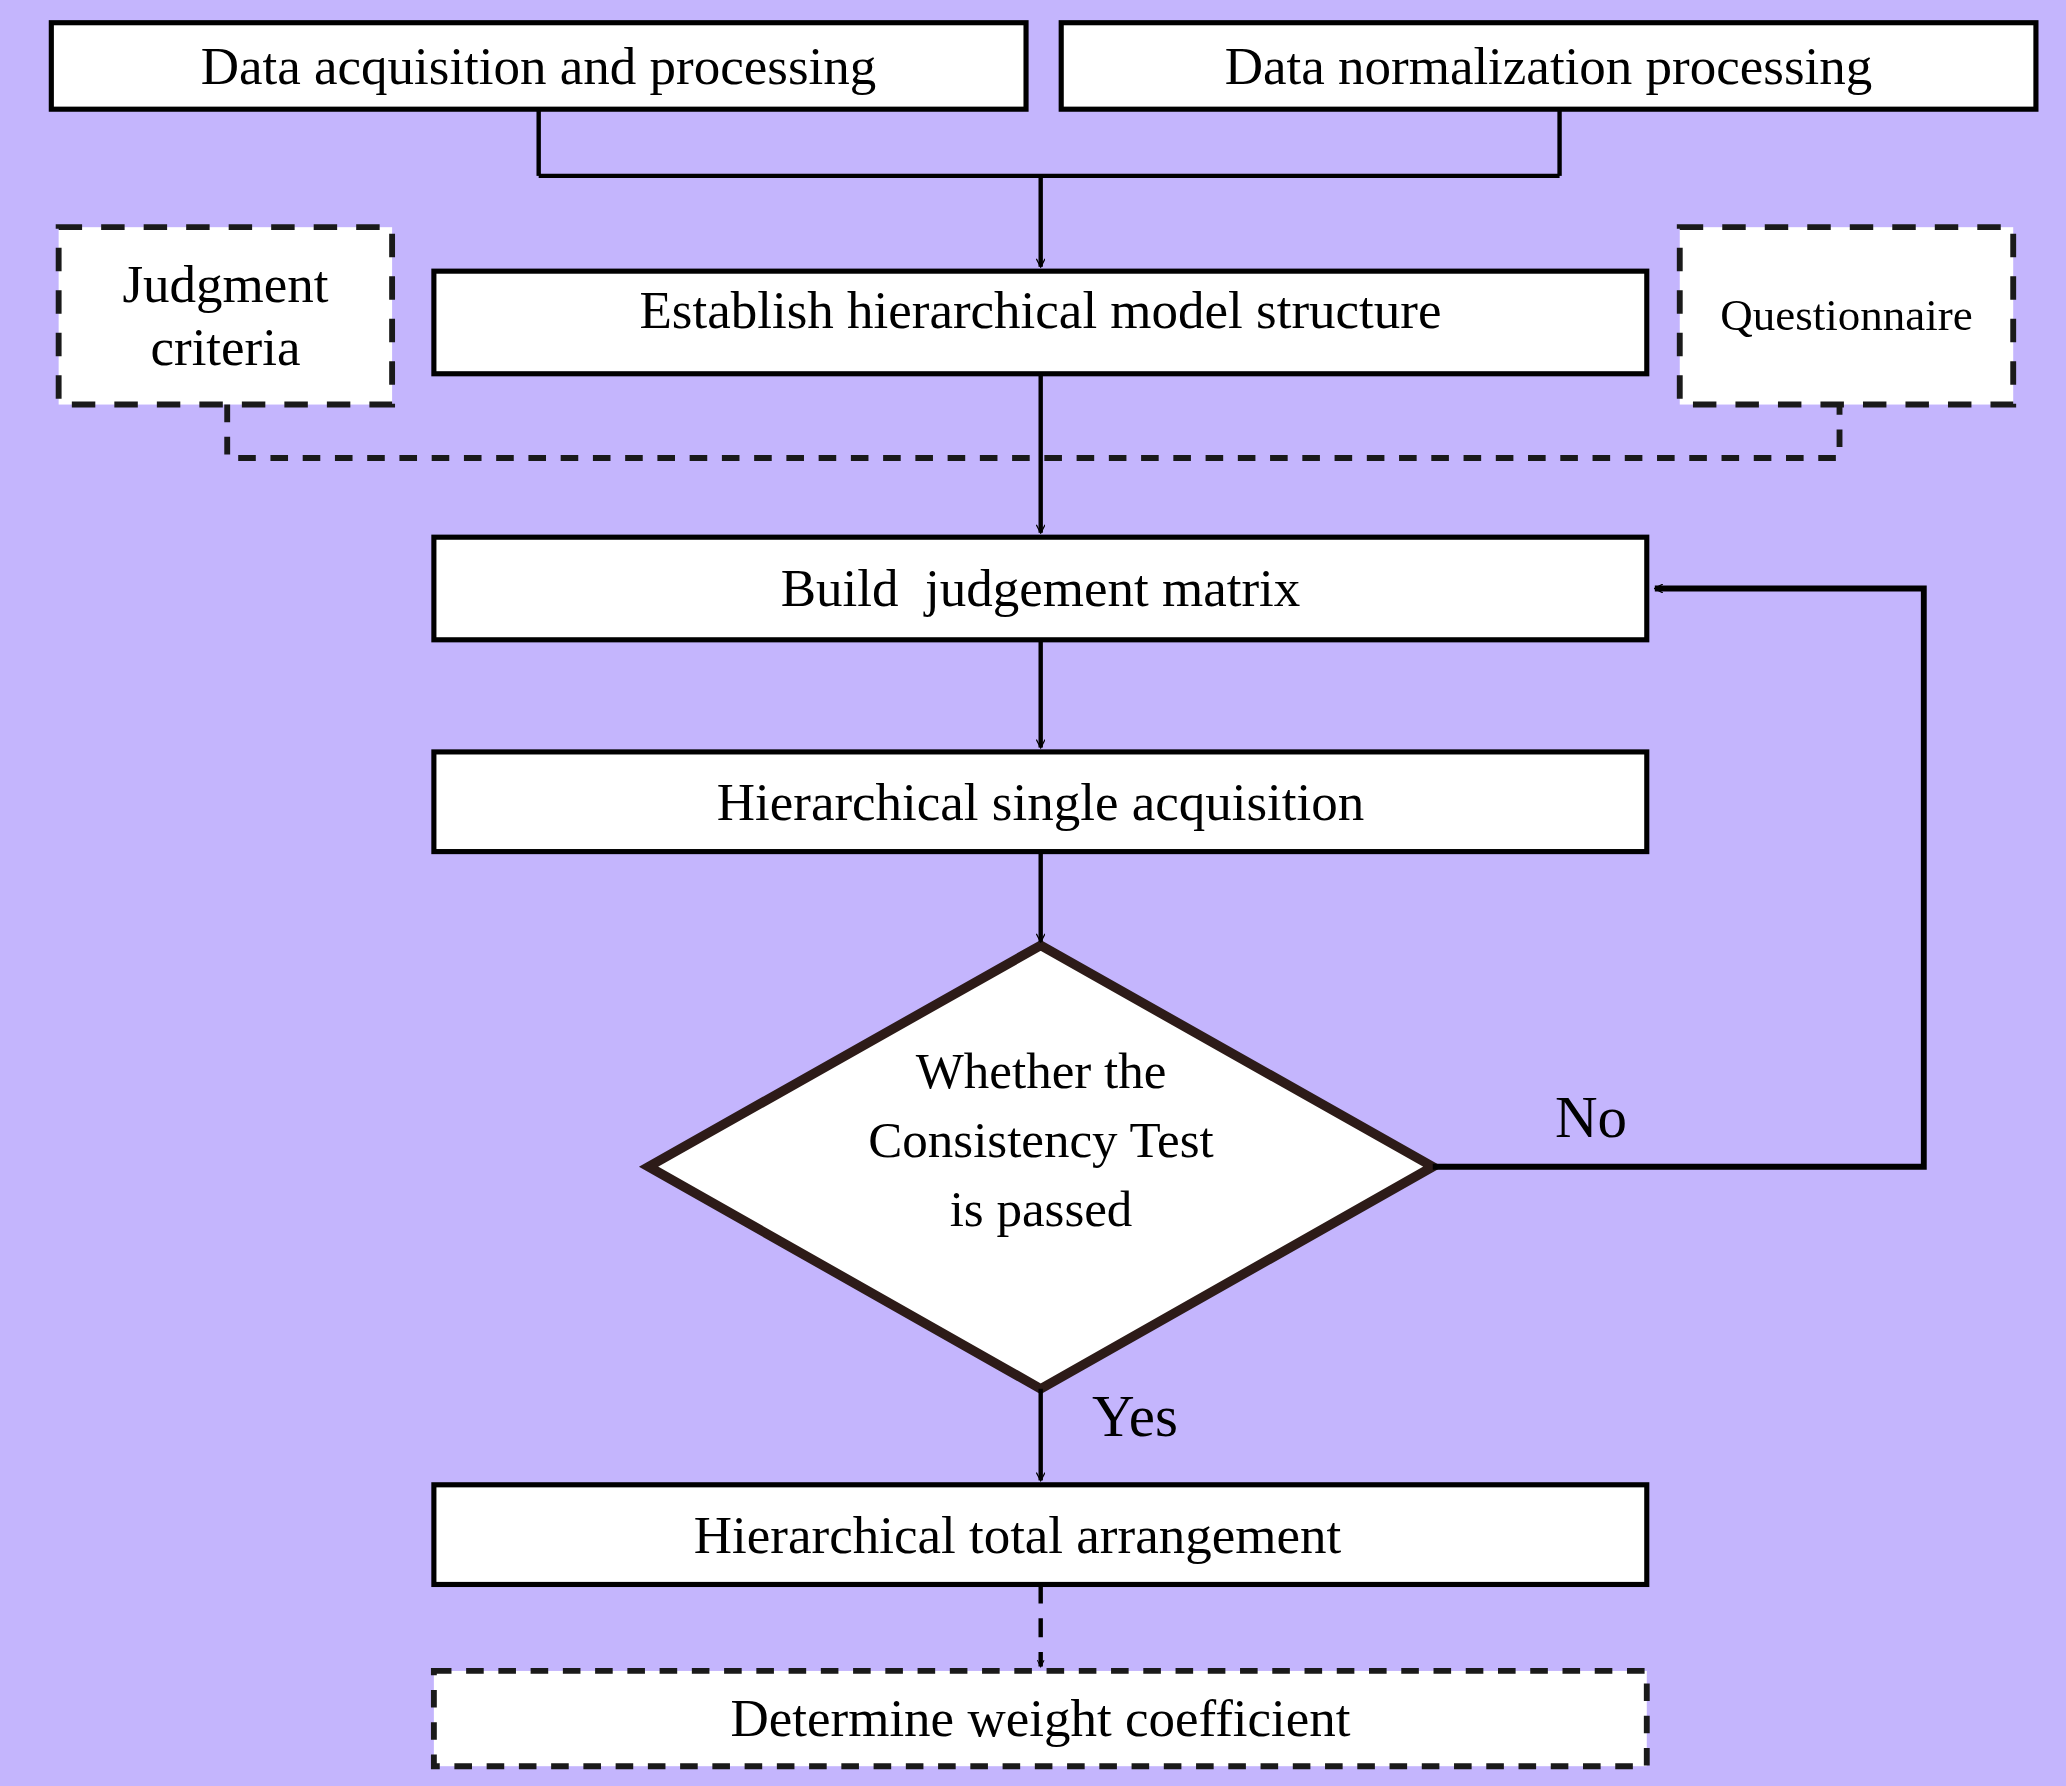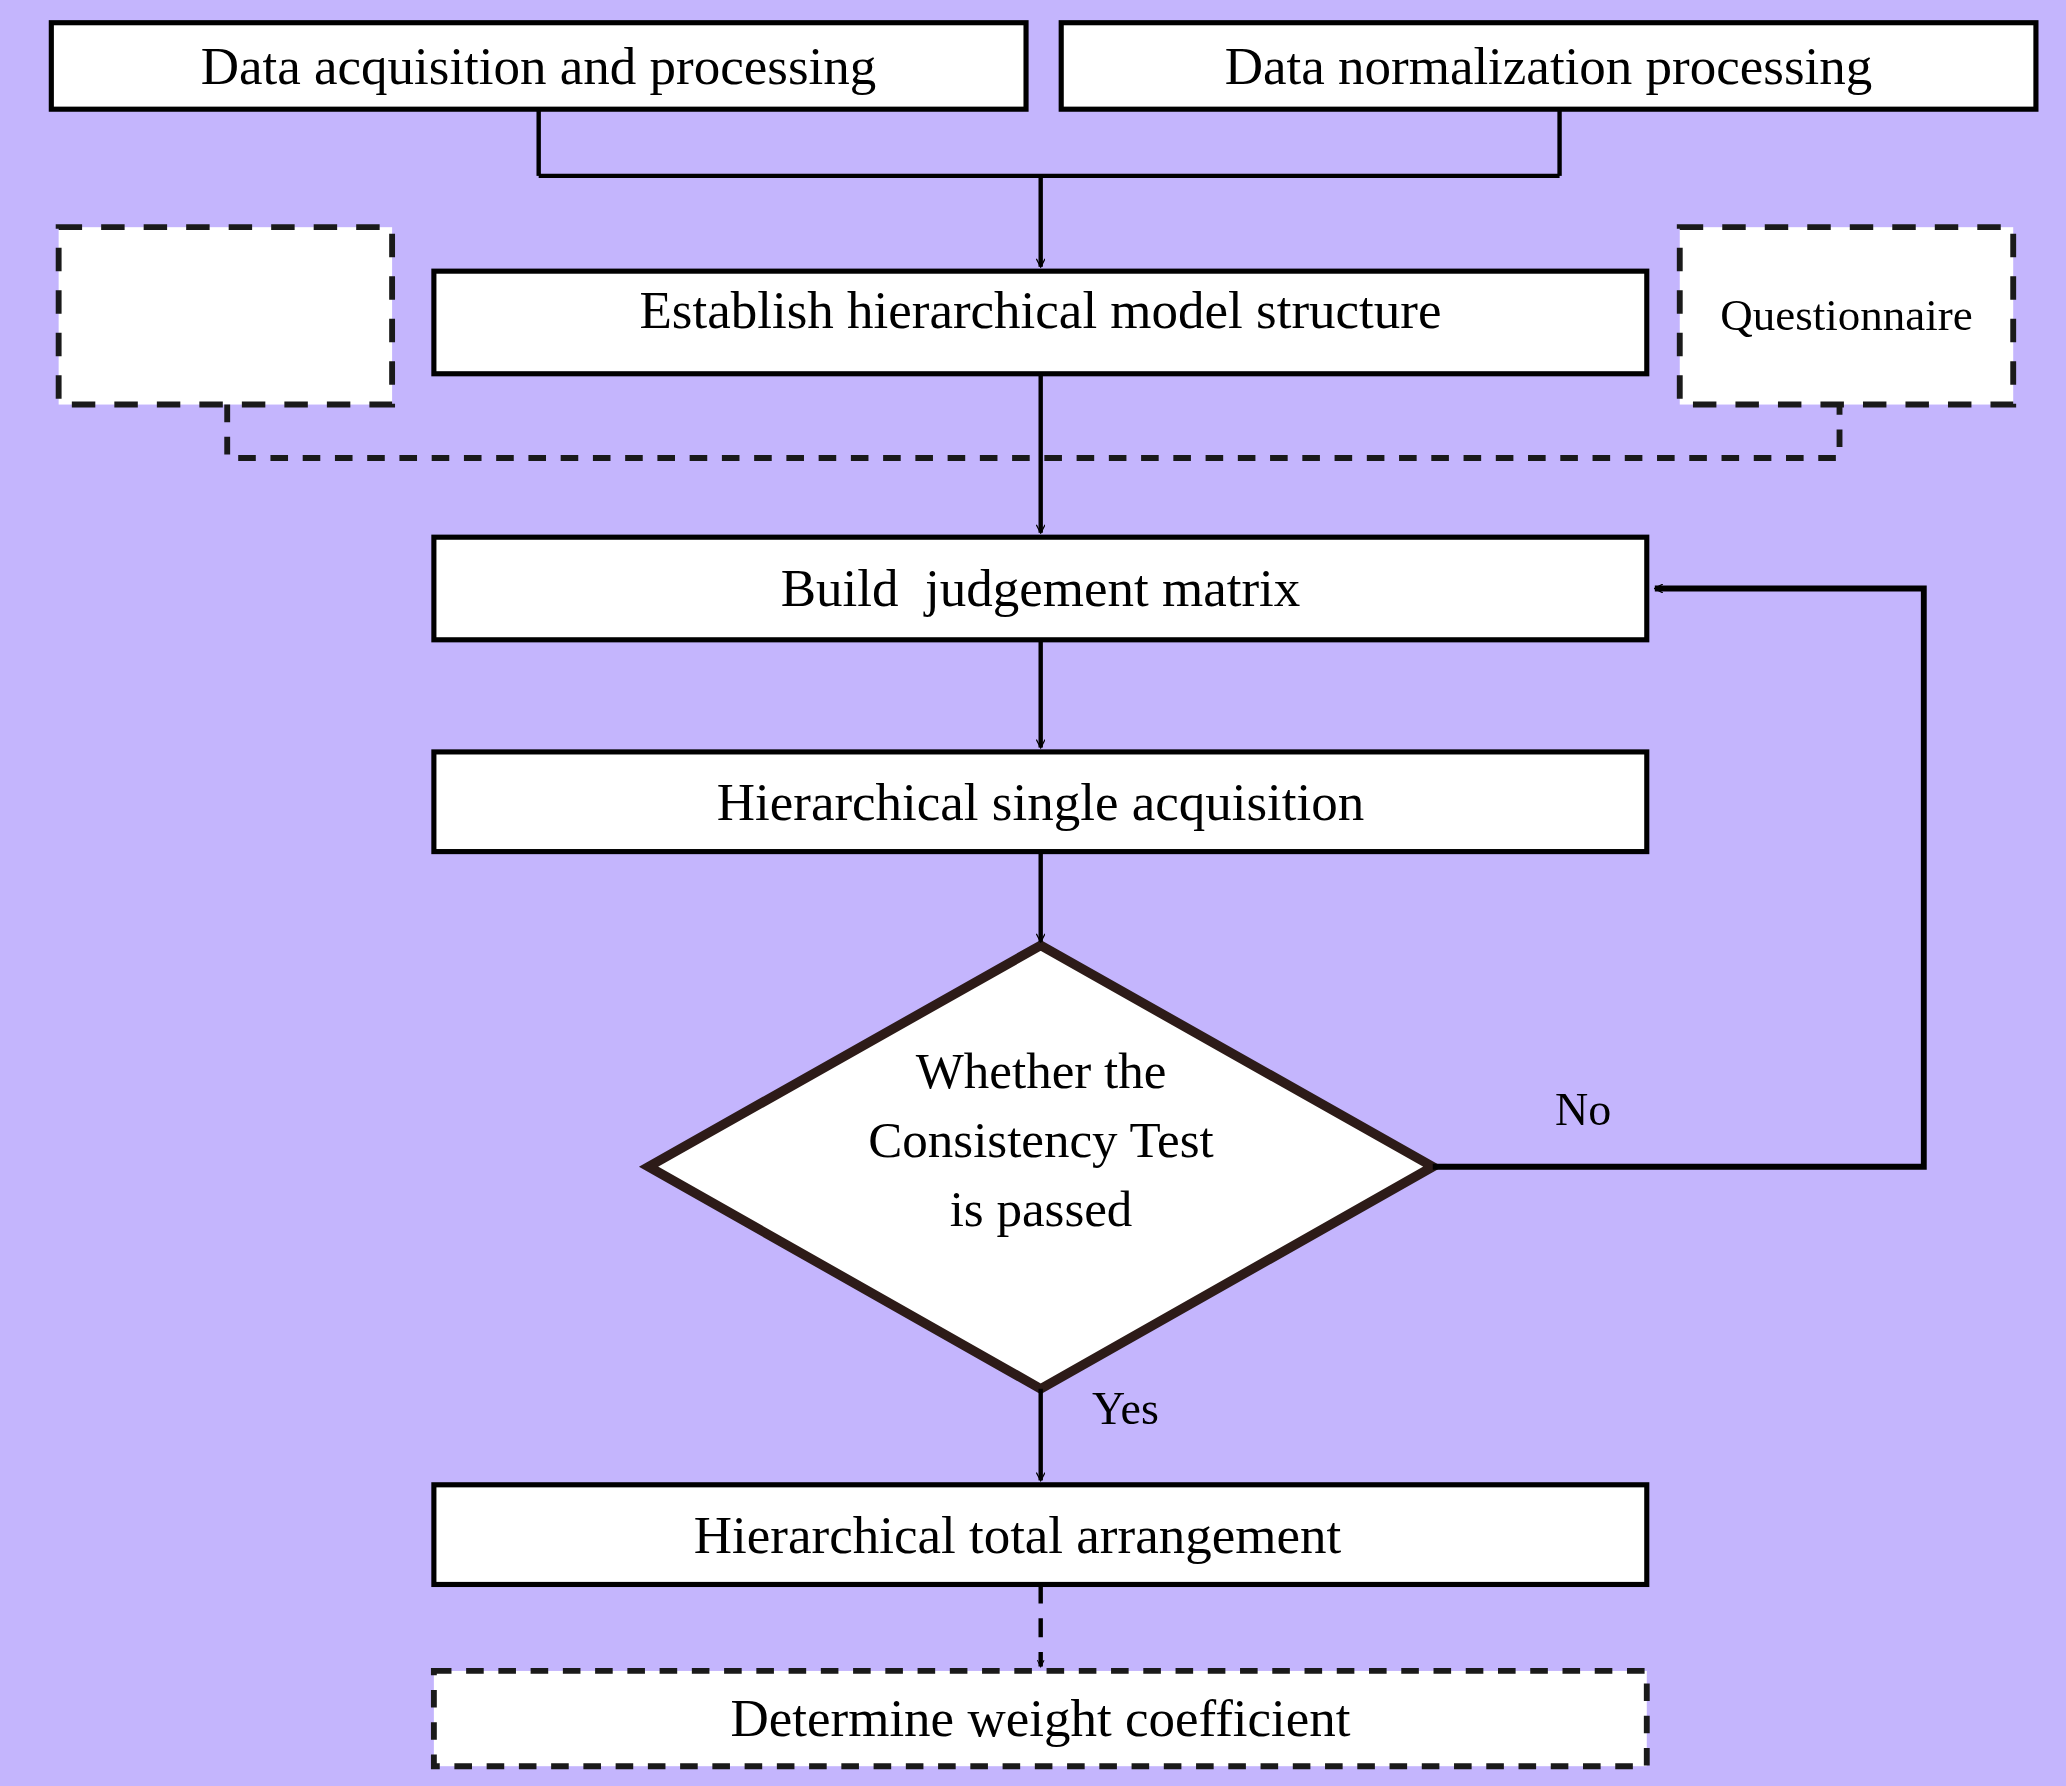--- a/index.html
+++ b/index.html
@@ -32,21 +32,21 @@
     text-align: center;
     color: #000000;
     line-height: 1.18;
     white-space: pre;
     pointer-events: none;
   }
   .lbl-process   { font-size: 53px; }
   .lbl-note      { font-size: 53px; }
   .lbl-note-sm   { font-size: 45px; }
   .lbl-decision  { font-size: 51px; line-height: 1.35; }
-  .lbl-edge      { font-size: 46px; }
+  .lbl-edge      { font-size: 59px; }
   .edge-label {
     position: absolute;
     color: #000000;
     white-space: pre;
     pointer-events: none;
   }
 </style>
 </head>
 <body>
 
@@ -142,20 +142,22 @@
     </g>
 
     <g></g>
 
   </svg>
 
   <div class="node-label lbl-process" style="left:51px; top:23px; width:975px; height:86px;">Data acquisition and processing</div>
 
   <div class="node-label lbl-process" style="left:1061px; top:23px; width:975px; height:86px;">Data normalization processing</div>
 
+  <div class="node-label lbl-note" style="left:59px; top:227px; width:333px; height:177px;">Judgment
+criteria</div>
 
   <div class="node-label lbl-process" style="left:434px; top:259px; width:1213px; height:103px;">Establish hierarchical model structure</div>
 
   <div class="node-label lbl-note-sm" style="left:1658px; top:227px; width:377px; height:177px;">Questionnaire</div>
 
   <div class="node-label lbl-process" style="left:434px; top:537px; width:1213px; height:103px;">Build  judgement matrix</div>
 
   <div class="node-label lbl-process" style="left:434px; top:752px; width:1213px; height:100px;">Hierarchical single acquisition</div>
 
   <div class="node-label lbl-decision" style="left:755px; top:1037px; width:572px; height:264px; align-items:flex-start;">Whether the

